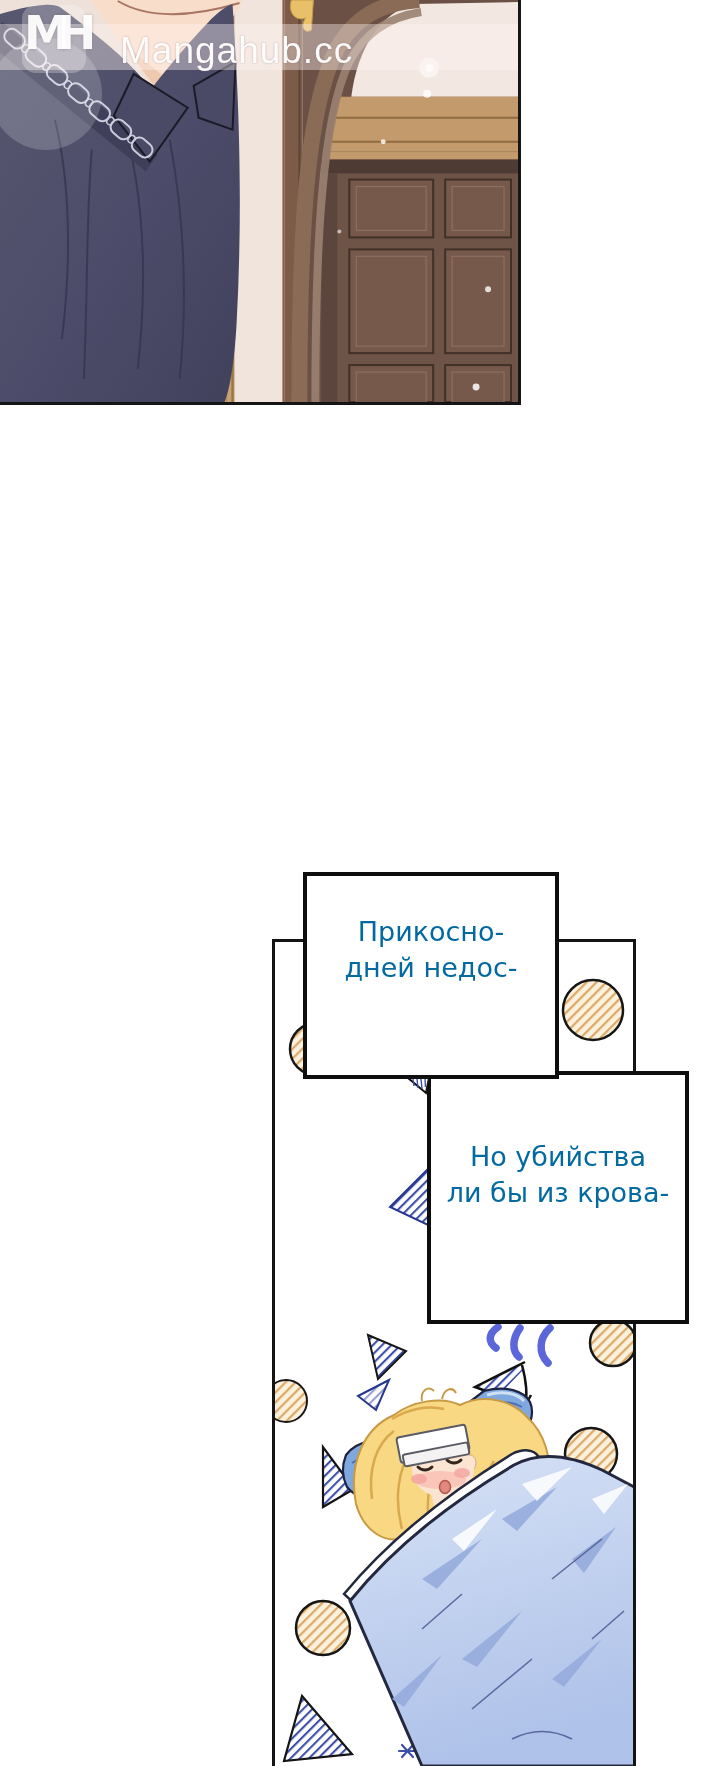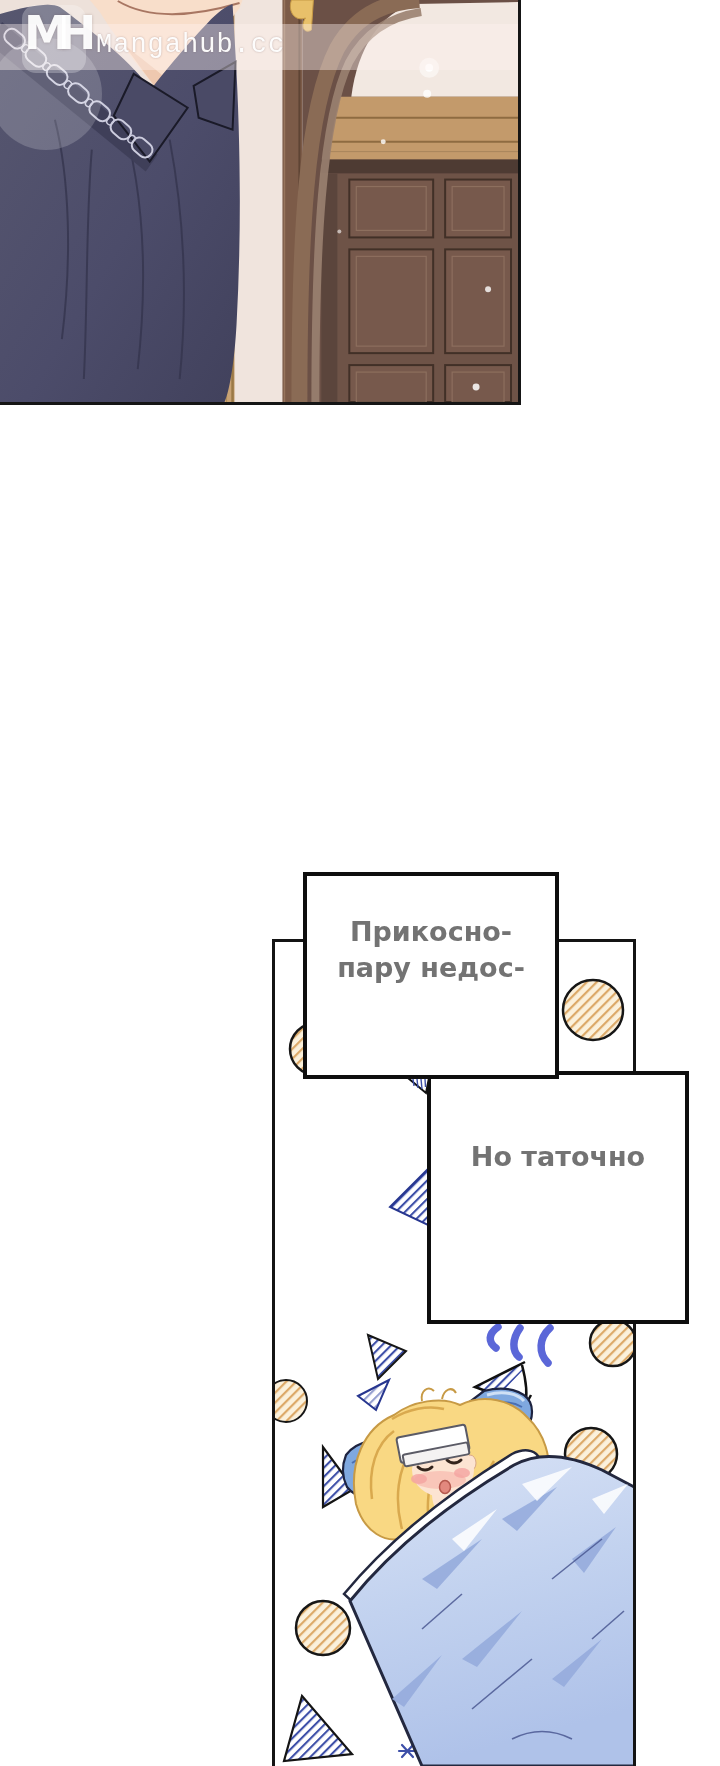--- a/index.html
+++ b/index.html
@@ -10,30 +10,30 @@
              border-right:3px solid #151515;border-bottom:3px solid #151515;overflow:hidden;background:#EDE1DA;}
   .top-panel svg{position:absolute;left:0;top:0;}
   .wm-band{position:absolute;left:0;top:24px;width:100%;height:46px;background:rgba(255,242,240,0.40);}
   .wm-blob{position:absolute;left:-10px;top:38px;width:112px;height:112px;border-radius:50%;
            background:rgba(255,255,255,0.18);}
   .wm-chip{position:absolute;left:22px;top:5px;width:64px;height:68px;border-radius:14px;
            background:rgba(255,255,255,0.26);}
   .wm-logo{position:absolute;left:24px;top:6px;font-size:46px;font-weight:bold;
            letter-spacing:-12px;color:rgba(255,255,255,0.95);
            text-shadow:0 0 3px rgba(110,85,85,0.35);font-family:"DejaVu Sans",sans-serif;}
-  .wm-site{position:absolute;left:96px;top:30px;font-size:27px;letter-spacing:1px;
-           color:rgba(255,255,255,0.96);font-family:Liberation Mono, monospace;
+  .wm-site{position:absolute;left:120px;top:30px;font-size:37px;letter-spacing:1px;
+           color:rgba(255,255,255,0.96);font-family:Liberation Sans, sans-serif;
            text-shadow:0 0 2px rgba(120,90,90,0.45);}
   
   .bottom-panel{position:absolute;left:272px;top:939px;width:364px;height:827px;box-sizing:border-box;
                 border:3px solid #141414;border-bottom:none;background:#ffffff;overflow:hidden;}
   .bottom-panel svg{position:absolute;left:-3px;top:-3px;}
   
   .bubble{position:absolute;background:#ffffff;border:4px solid #0e0e0e;box-sizing:border-box;
-          text-align:center;color:#737373;font-weight:700;font-size:27px;line-height:36px;}
+          text-align:center;color:#0369a1;font-weight:400;font-size:27px;line-height:36px;}
   .bubble-1{left:303px;top:872px;width:256px;height:207px;padding-top:38px;}
   .bubble-2{left:427px;top:1071px;width:262px;height:253px;padding-top:64px;}
   .bubble span{display:block;}
   .curl{position:absolute;left:407px;top:1077px;}
 </style>
 </head>
 <body>
 
 <div class="page">
 
@@ -254,26 +254,27 @@
             <path d="M280,640 L330,600"></path>
           <path d="M200,770 L260,720"></path>
             <path d="M320,700 L352,672"></path>
           <path d="M240,800 C260,790 280,790 300,800"></path>
         </g>
       </g>
     </svg>
   </div>
 
   <div class="bubble bubble-2">
-    <span>Но таточно</span>
+    <span>Но убийства</span>
+    <span>ли бы из крова-</span>
   </div>
 
   <div class="bubble bubble-1">
     <span>Прикосно-</span>
-    <span>пару недос-</span>
+    <span>дней недос-</span>
   </div>
 
   <svg class="curl" width="26" height="20" viewBox="0 0 26 20">
     <path d="M1,1 L22,1 L19,16 Z" fill="#FFFFFF" stroke="#111111" stroke-width="2"></path>
     <g stroke="#3D4FA8" stroke-width="1.4">
       <line x1="6" y1="2" x2="7" y2="9"></line>
         <line x1="10" y1="2" x2="11" y2="11"></line>
       <line x1="14" y1="2" x2="15" y2="12"></line>
         <line x1="18" y1="2" x2="18.5" y2="10"></line>
     </g>

